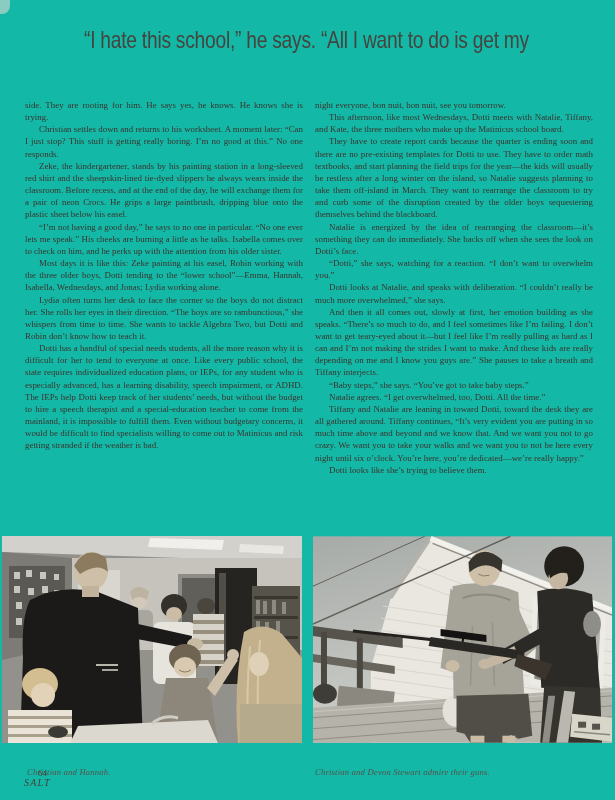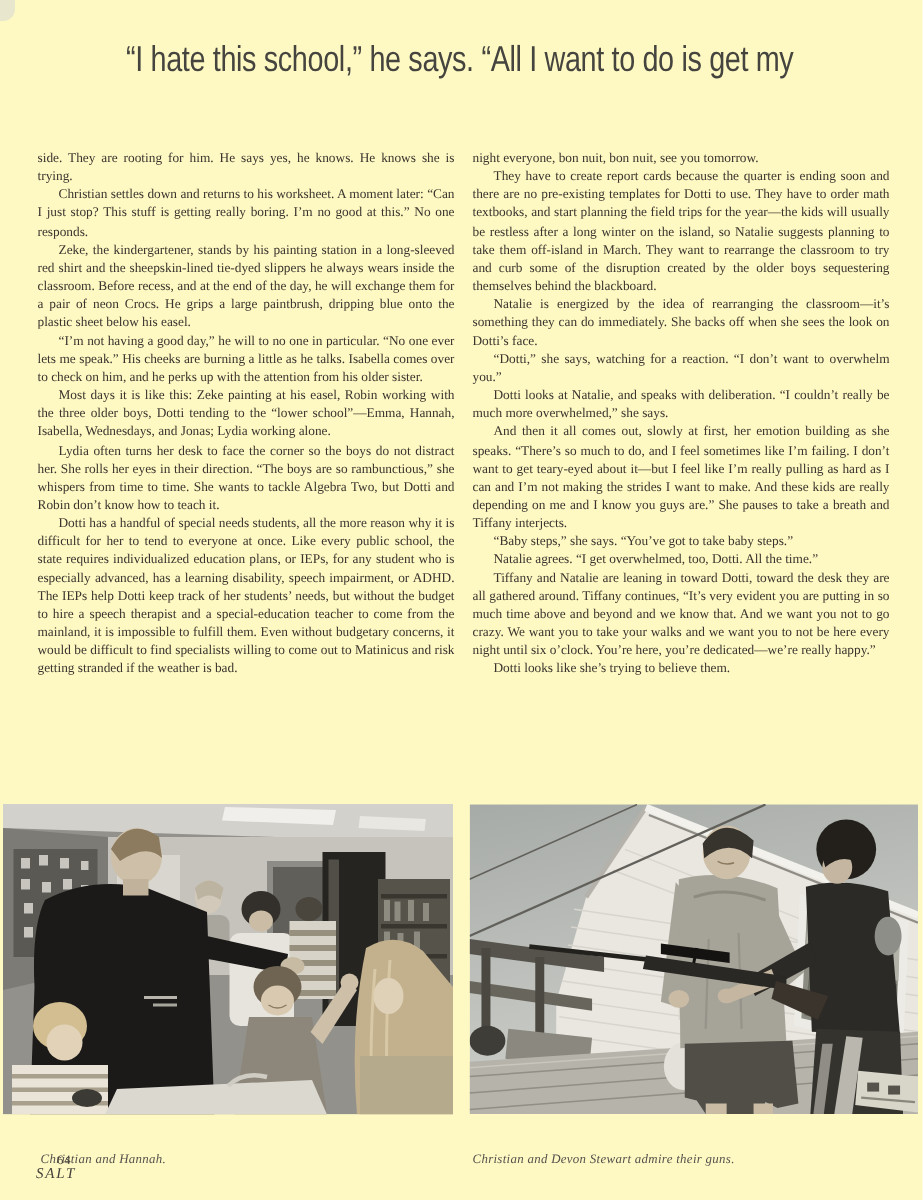--- a/index.html
+++ b/index.html
@@ -1,17 +1,17 @@
 <!DOCTYPE html>
 <html lang="en"><head>
 <meta charset="utf-8">
 <style>
   html,body{margin:0;padding:0;background:#ffffff;}
   .page{
-    position:relative;width:615px;height:800px;background:#fef9c3;overflow:hidden;
+    position:relative;width:615px;height:800px;background:#14b8a6;overflow:hidden;
     font-family:"Liberation Serif", serif;color:#3a3530;
   }
   .headline{
     position:absolute;left:84px;top:26px;white-space:nowrap;
     font-family:"Liberation Sans", sans-serif;font-size:24px;font-weight:400;
     color:#45443f;letter-spacing:-0.3px;transform:scaleX(0.80);transform-origin:left top;
   }
   .columns{
     position:absolute;left:25px;top:99px;width:568px;height:438px;
     display:flex;gap:12px;overflow:hidden;
@@ -50,27 +50,28 @@
 
   <div class="corner-smudge"></div>
 
   <div class="headline">“I hate this school,” he says. “All I want to do is get my</div>
 
   <div class="columns">
     <div class="col">
         <p class="para">side. They are rooting for him. He says yes, he knows. He knows she is trying.</p>
         <p class="para indent">Christian settles down and returns to his worksheet. A moment later: “Can I just stop? This stuff is getting really boring. I’m no good at this.” No one responds.</p>
         <p class="para indent">Zeke, the kindergartener, stands by his painting station in a long-sleeved red shirt and the sheepskin-lined tie-dyed slippers he always wears inside the classroom. Before recess, and at the end of the day, he will exchange them for a pair of neon Crocs. He grips a large paintbrush, dripping blue onto the plastic sheet below his easel.</p>
-        <p class="para indent">“I’m not having a good day,” he will to no one in particular. “No one ever lets me speak.” His cheeks are burning a little as he talks. Isabella comes over to check on him, and he perks up with the attention from his older sister.</p>
+        <p class="para indent">“I’m not having a good day,” he says to no one in particular. “No one ever lets me speak.” His cheeks are burning a little as he talks. Isabella comes over to check on him, and he perks up with the attention from his older sister.</p>
         <p class="para indent">Most days it is like this: Zeke painting at his easel, Robin working with the three older boys, Dotti tending to the “lower school”—Emma, Hannah, Isabella, Wednesdays, and Jonas; Lydia working alone.</p>
         <p class="para indent">Lydia often turns her desk to face the corner so the boys do not distract her. She rolls her eyes in their direction. “The boys are so rambunctious,” she whispers from time to time. She wants to tackle Algebra Two, but Dotti and Robin don’t know how to teach it.</p>
         <p class="para indent">Dotti has a handful of special needs students, all the more reason why it is difficult for her to tend to everyone at once. Like every public school, the state requires individualized education plans, or IEPs, for any student who is especially advanced, has a learning disability, speech impairment, or ADHD. The IEPs help Dotti keep track of her students’ needs, but without the budget to hire a speech therapist and a special-education teacher to come from the mainland, it is impossible to fulfill them. Even without budgetary concerns, it would be difficult to find specialists willing to come out to Matinicus and risk getting stranded if the weather is bad.</p>
       </div>
     <div class="col">
         <p class="para">night everyone, bon nuit, bon nuit, see you tomorrow.</p>
+        <p class="para indent">This afternoon, like most Wednesdays, Dotti meets with Natalie, Tiffany, and Kate, the three mothers who make up the Matinicus school board.</p>
         <p class="para indent">They have to create report cards because the quarter is ending soon and there are no pre-existing templates for Dotti to use. They have to order math textbooks, and start planning the field trips for the year—the kids will usually be restless after a long winter on the island, so Natalie suggests planning to take them off-island in March. They want to rearrange the classroom to try and curb some of the disruption created by the older boys sequestering themselves behind the blackboard.</p>
         <p class="para indent">Natalie is energized by the idea of rearranging the classroom—it’s something they can do immediately. She backs off when she sees the look on Dotti’s face.</p>
         <p class="para indent">“Dotti,” she says, watching for a reaction. “I don’t want to overwhelm you.”</p>
         <p class="para indent">Dotti looks at Natalie, and speaks with deliberation. “I couldn’t really be much more overwhelmed,” she says.</p>
         <p class="para indent">And then it all comes out, slowly at first, her emotion building as she speaks. “There’s so much to do, and I feel sometimes like I’m failing. I don’t want to get teary-eyed about it—but I feel like I’m really pulling as hard as I can and I’m not making the strides I want to make. And these kids are really depending on me and I know you guys are.” She pauses to take a breath and Tiffany interjects.</p>
         <p class="para indent">“Baby steps,” she says. “You’ve got to take baby steps.”</p>
         <p class="para indent">Natalie agrees. “I get overwhelmed, too, Dotti. All the time.”</p>
         <p class="para indent">Tiffany and Natalie are leaning in toward Dotti, toward the desk they are all gathered around. Tiffany continues, “It’s very evident you are putting in so much time above and beyond and we know that. And we want you not to go crazy. We want you to take your walks and we want you to not be here every night until six o’clock. You’re here, you’re dedicated—we’re really happy.”</p>
         <p class="para indent">Dotti looks like she’s trying to believe them.</p>
       </div>

